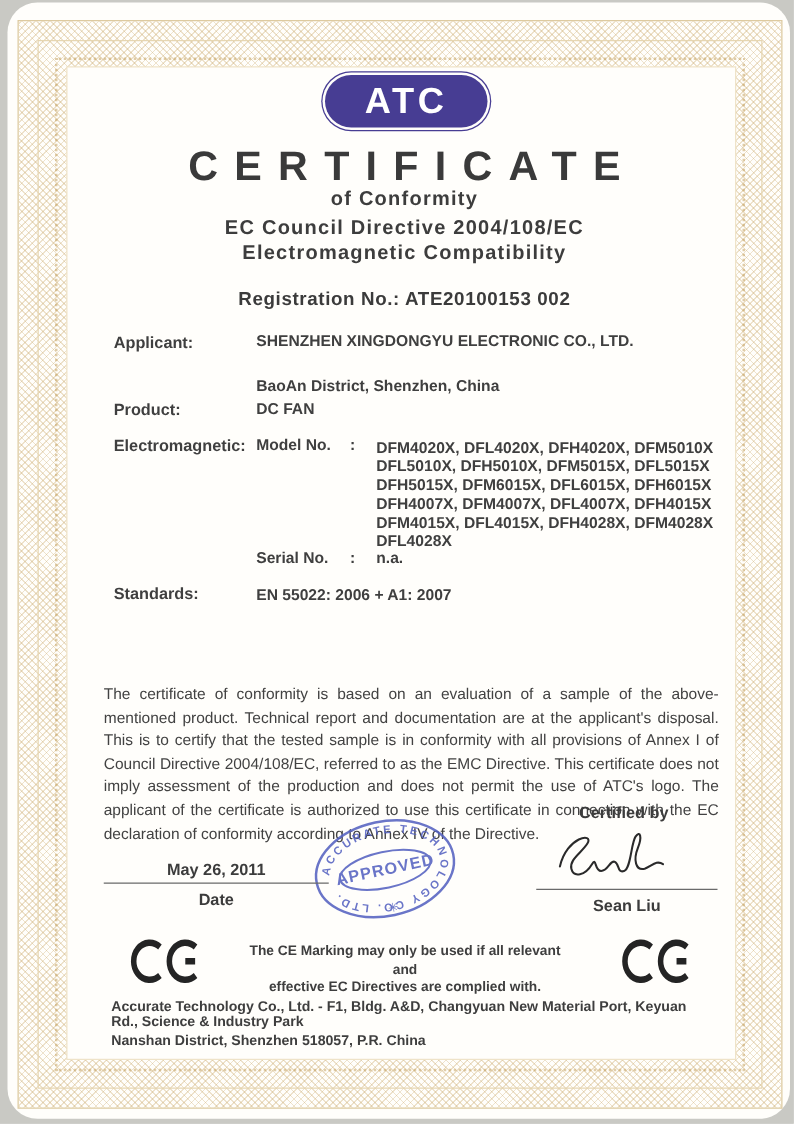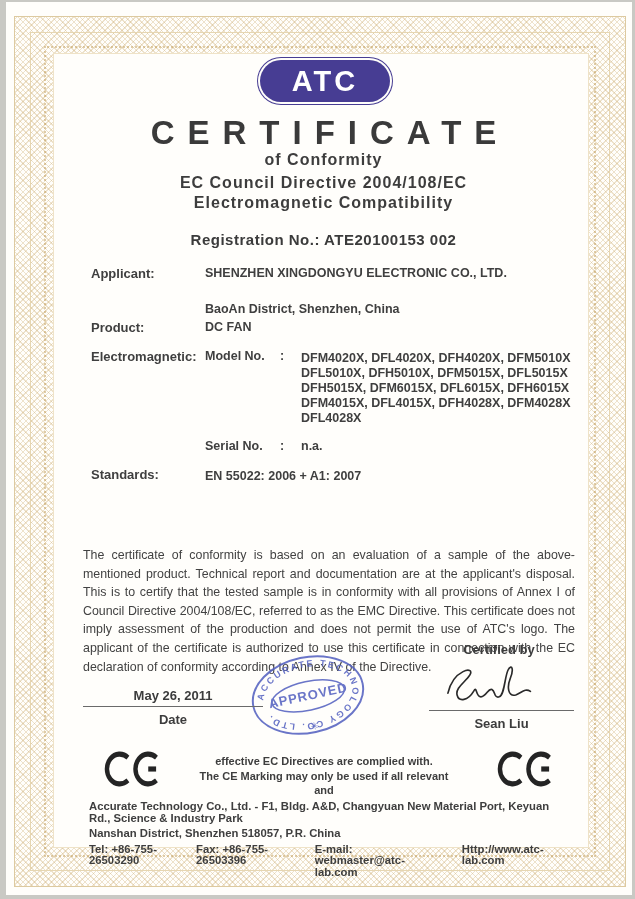--- a/index.html
+++ b/index.html
@@ -5,20 +5,21 @@
   * { margin:0; padding:0; box-sizing:border-box; }
   body {
     background:#c9c9c4;
     font-family:"Liberation Sans", sans-serif;
     width:635px; height:899px; overflow:hidden;
   }
   .photo { position:relative; width:635px; height:899px; background:#c9c9c4; }
   .page {
     position:absolute; left:6px; top:2px; width:626px; height:893px;
     background:#fffefb;
+    border-radius:24px;
   }
   
   .frame-outer {
     position:absolute; left:8px; top:14px; right:6px; bottom:8px;
     background:
       repeating-linear-gradient(45deg,  rgba(201,167,104,0.32) 0 1px, transparent 1px 4px),
       repeating-linear-gradient(-45deg, rgba(201,167,104,0.32) 0 1px, transparent 1px 4px);
     border:1px solid #ddcaa0;
   }
   .frame-mid {
@@ -118,20 +119,21 @@
   <div class="abs fieldlabel" style="left:85px; top:318px;">Product:</div>
   <div class="abs fieldval" style="left:199px; top:318px;">DC FAN</div>
 
   <div class="abs fieldlabel" style="left:85px; top:347px;">Electromagnetic:</div>
   <div class="abs fieldval" style="left:199px; top:347px;">Model No.</div>
   <div class="abs fieldval" style="left:274px; top:347px;">:</div>
   <div class="abs" style="left:295px; top:349px;">
     <div class="fieldval">DFM4020X, DFL4020X, DFH4020X, DFM5010X</div>
     <div class="fieldval">DFL5010X, DFH5010X, DFM5015X, DFL5015X</div>
     <div class="fieldval">DFH5015X, DFM6015X, DFL6015X, DFH6015X</div>
+    <div class="fieldval">DFH4007X, DFM4007X, DFL4007X, DFH4015X</div>
     <div class="fieldval">DFM4015X, DFL4015X, DFH4028X, DFM4028X</div>
     <div class="fieldval">DFL4028X</div>
   </div>
   <div class="abs fieldval" style="left:199px; top:437px;">Serial No.</div>
   <div class="abs fieldval" style="left:274px; top:437px;">:</div>
   <div class="abs fieldval" style="left:295px; top:437px;">n.a.</div>
 
   <div class="abs fieldlabel" style="left:85px; top:465px;">Standards:</div>
   <div class="abs fieldval" style="left:199px; top:467px;">EN 55022: 2006 + A1: 2007</div>
 
@@ -174,29 +176,23 @@
     </g>
   </svg>
   <svg class="abs" style="left:491px; top:747px;" width="58" height="40" viewBox="0 0 118 70" preserveAspectRatio="none">
     <g fill="none" stroke="#242424" stroke-width="9">
       <path d="M 48.71 15.08 A 26 26 0 1 0 48.71 54.92"></path>
       <path d="M 106.71 15.08 A 26 26 0 1 0 106.71 54.92"></path>
       <path d="M 90 35 H 106"></path>
     </g>
   </svg>
   <div class="abs ce-note">
+    <div>The CE Marking may only be used if all relevant and</div>
     <div>effective EC Directives are complied with.</div>
-    <div>The CE Marking may only be used if all relevant and</div>
   </div>
 
   <div class="abs footer">
     <div class="frow">Accurate Technology Co., Ltd. - F1, Bldg. A&amp;D, Changyuan New Material Port, Keyuan Rd., Science &amp; Industry Park</div>
     <div class="frow">Nanshan District, Shenzhen 518057, P.R. China</div>
-    <div class="frow contact-row">
-      <span>Tel: +86-755-26503290</span>
-      <span>Fax: +86-755-26503396</span>
-      <span>E-mail: webmaster@atc-lab.com</span>
-      <span>Http://www.atc-lab.com</span>
-    </div>
   </div>
 
 </div>
 </div>
 
 </body></html>

